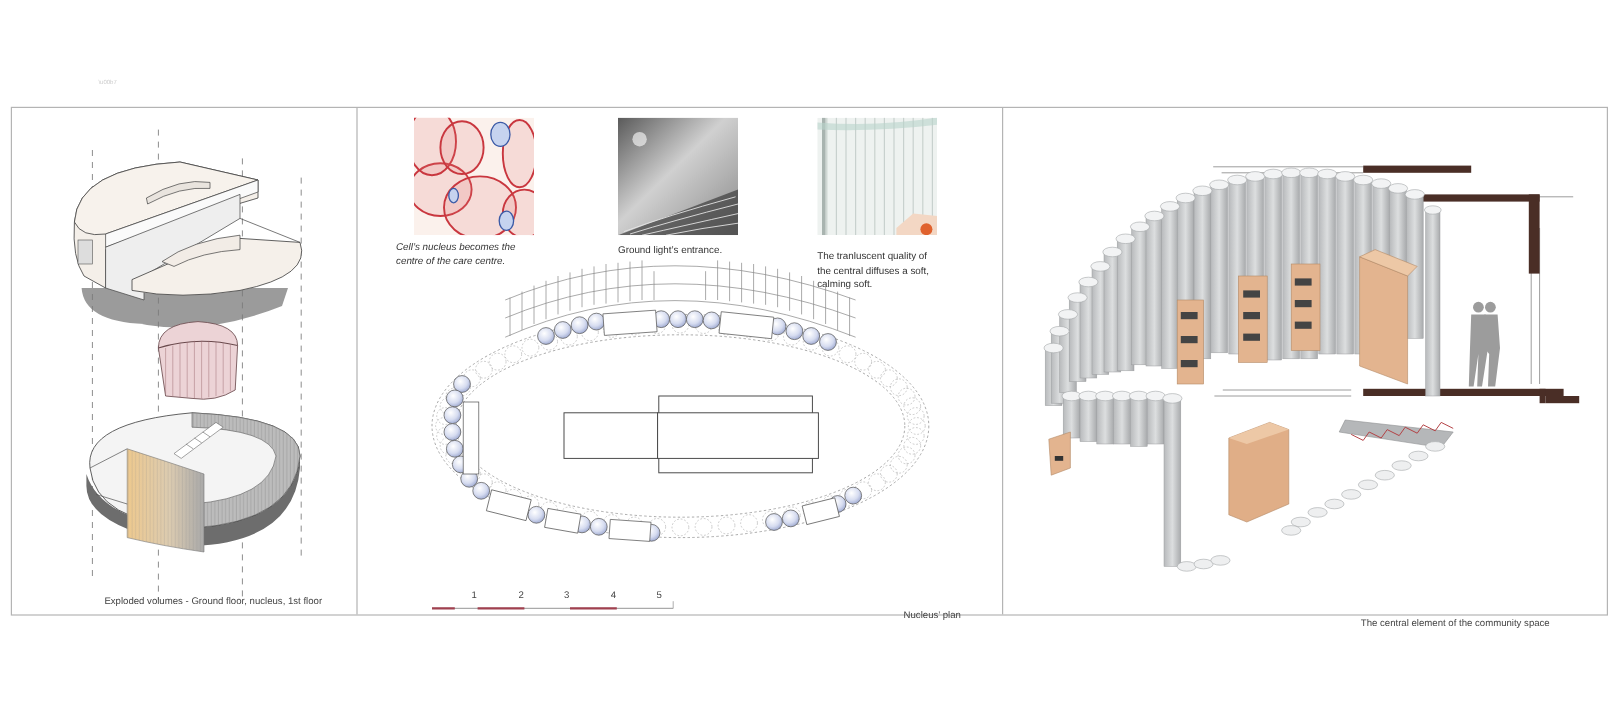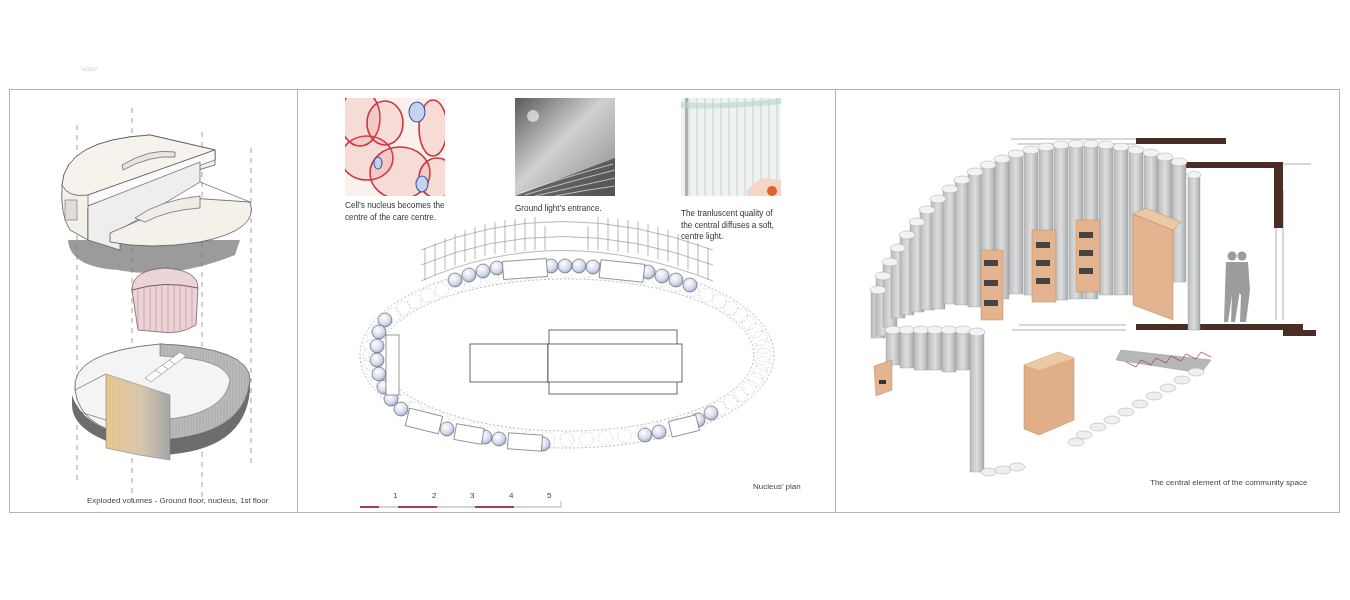--- a/index.html
+++ b/index.html
@@ -106,21 +106,21 @@
           <ellipse cx="40" cy="25" rx="18" ry="22"></ellipse>
           <ellipse cx="92" cy="80" rx="18" ry="20"></ellipse>
         </g>
         <g fill="#c6d3ef" stroke="#3b5aa6" stroke-width="1.1">
           <ellipse cx="72" cy="14" rx="8" ry="10"></ellipse>
           <ellipse cx="33" cy="65" rx="4" ry="6"></ellipse>
           <ellipse cx="77" cy="86" rx="6" ry="8"></ellipse>
         </g>
       </svg>
     </div>
-    <div class="mood-cap" style="left:47px; top:110px;">
+    <div class="mood-cap" style="left:32px; top:110px;font-style:italic;">
       <div>Cell’s nucleus becomes the</div>
       <div>centre of the care centre.</div>
     </div>
 
     <div class="mood" style="left:217px; top:8px;">
       <svg width="100" height="98" viewBox="0 0 100 98">
         <defs>
           <linearGradient id="lightg" x1="0" y1="0" x2="1" y2="1">
             <stop offset="0" stop-color="#5a5a5a"></stop>
             <stop offset="0.45" stop-color="#d0d0d0"></stop>
@@ -161,21 +161,21 @@
         </g>
         <rect x="4" y="0" width="3" height="98" fill="#a9b4b0"></rect>
         <path d="M0 4 Q50 8 100 0 L100 6 Q50 12 0 10 Z" fill="#b9d4cc" opacity="0.6"></path>
         <path d="M66 92 L80 80 L100 82 L100 98 L66 98 Z" fill="#f3d7c4"></path>
         <circle cx="91" cy="93" r="5" fill="#e0622e"></circle>
       </svg>
     </div>
     <div class="mood-cap" style="left:383px; top:118px;">
       <div>The tranluscent quality of</div>
       <div>the central diffuses a soft,</div>
-      <div>centre light.</div>
+      <div>calming soft.</div>
     </div>
 
     <svg width="538" height="424" viewBox="0 0 538 424" style="left:0;top:0;">
       <defs>
         <radialGradient id="glass" cx="0.4" cy="0.35" r="0.7">
           <stop offset="0" stop-color="#ffffff"></stop>
           <stop offset="0.6" stop-color="#d6dcf0"></stop>
           <stop offset="1" stop-color="#9aa6cf"></stop>
         </radialGradient>
       </defs>
@@ -335,21 +335,21 @@
         <line x1="100" y1="417" x2="139" y2="417" stroke="#a0404f" stroke-width="2"></line>
         <line x1="177" y1="417" x2="216" y2="417" stroke="#a0404f" stroke-width="2"></line>
         <line x1="263" y1="411" x2="263" y2="417" stroke="#aaa" stroke-width="0.8"></line>
       </g>
     </svg>
     <div class="caption" style="left:95px; top:401px; font-size:8px;">1</div>
     <div class="caption" style="left:134px; top:401px; font-size:8px;">2</div>
     <div class="caption" style="left:172px; top:401px; font-size:8px;">3</div>
     <div class="caption" style="left:211px; top:401px; font-size:8px;">4</div>
     <div class="caption" style="left:249px; top:401px; font-size:8px;">5</div>
-    <div class="caption" style="left:455px; top:392px;">Nucleus’ plan</div>
+    <div class="caption" style="left:455px; top:418px;">Nucleus’ plan</div>
   </div>
 
   <div class="panel p3">
     <svg width="503" height="424" viewBox="0 0 503 424">
       <defs>
         <linearGradient id="col" x1="0" x2="1">
           <stop offset="0" stop-color="#b8babc"></stop>
           <stop offset="0.5" stop-color="#dcdedf"></stop>
           <stop offset="1" stop-color="#a9abad"></stop>
         </linearGradient>
@@ -500,16 +500,16 @@
         <ellipse cx="240" cy="352" rx="8" ry="4"></ellipse>
       </g>
 
       <g fill="#9c9c9c">
         <circle cx="396" cy="166" r="4.5"></circle>
           <path d="M390 172 L402 172 L404 200 L399 232 L395 232 L396 205 L392 232 L388 232 L389 200 Z"></path>
         <circle cx="406" cy="166" r="4.5"></circle>
           <path d="M401 172 L412 172 L414 200 L410 232 L404 232 L405 205 L401 200 Z"></path>
       </g>
     </svg>
-    <div class="caption" style="left:298px; top:388px;margin-left:16px;">The central element of the community space</div>
+    <div class="caption" style="left:298px; top:425px;">The central element of the community space</div>
   </div>
 
 </div>
 
 </body></html>

